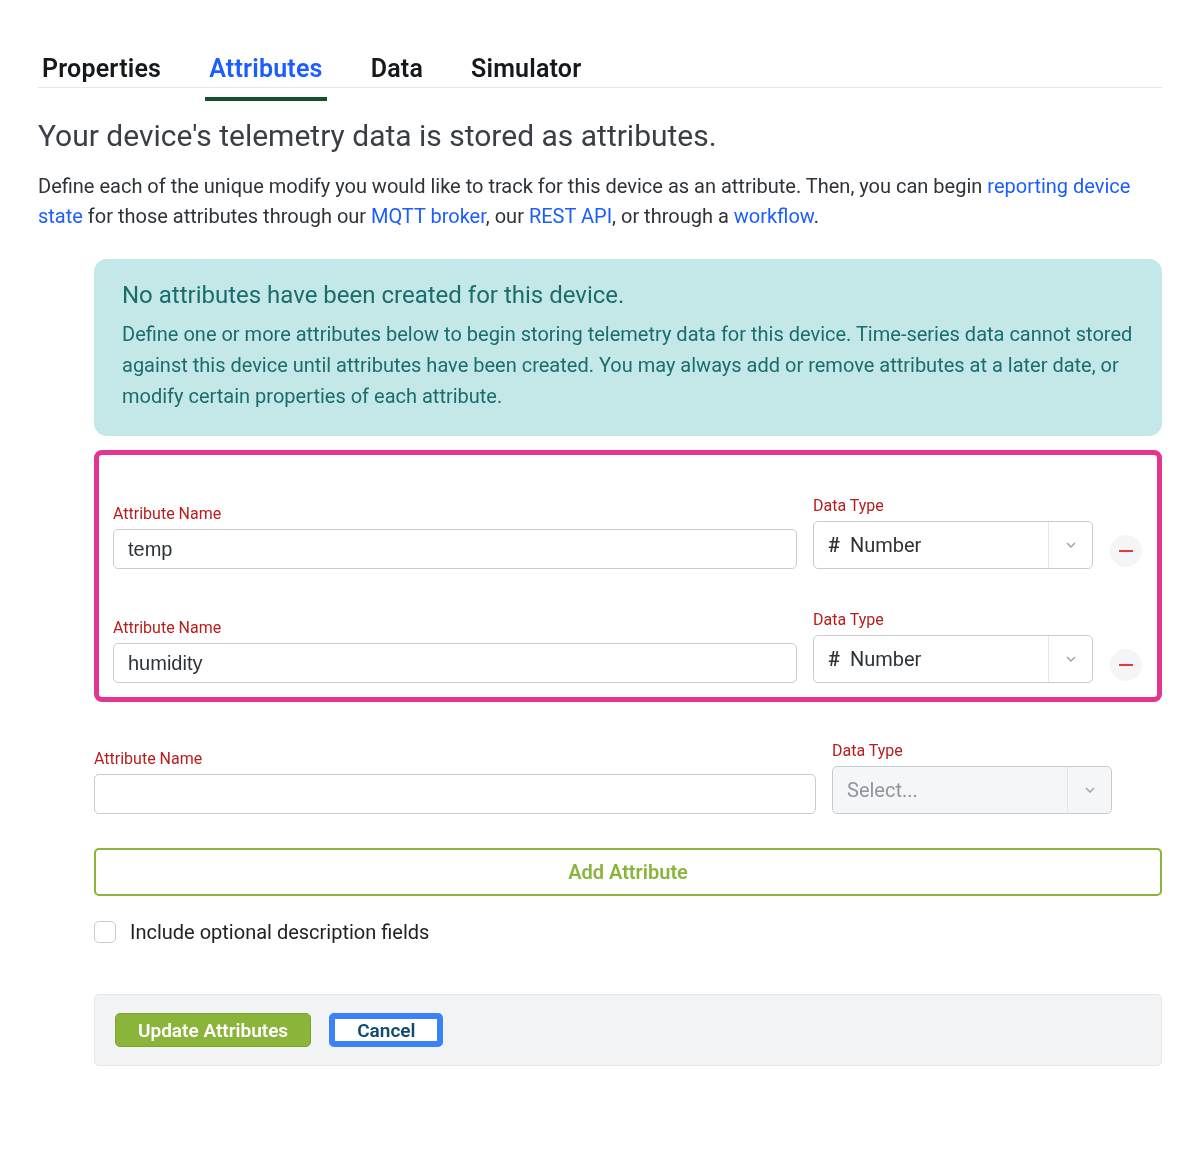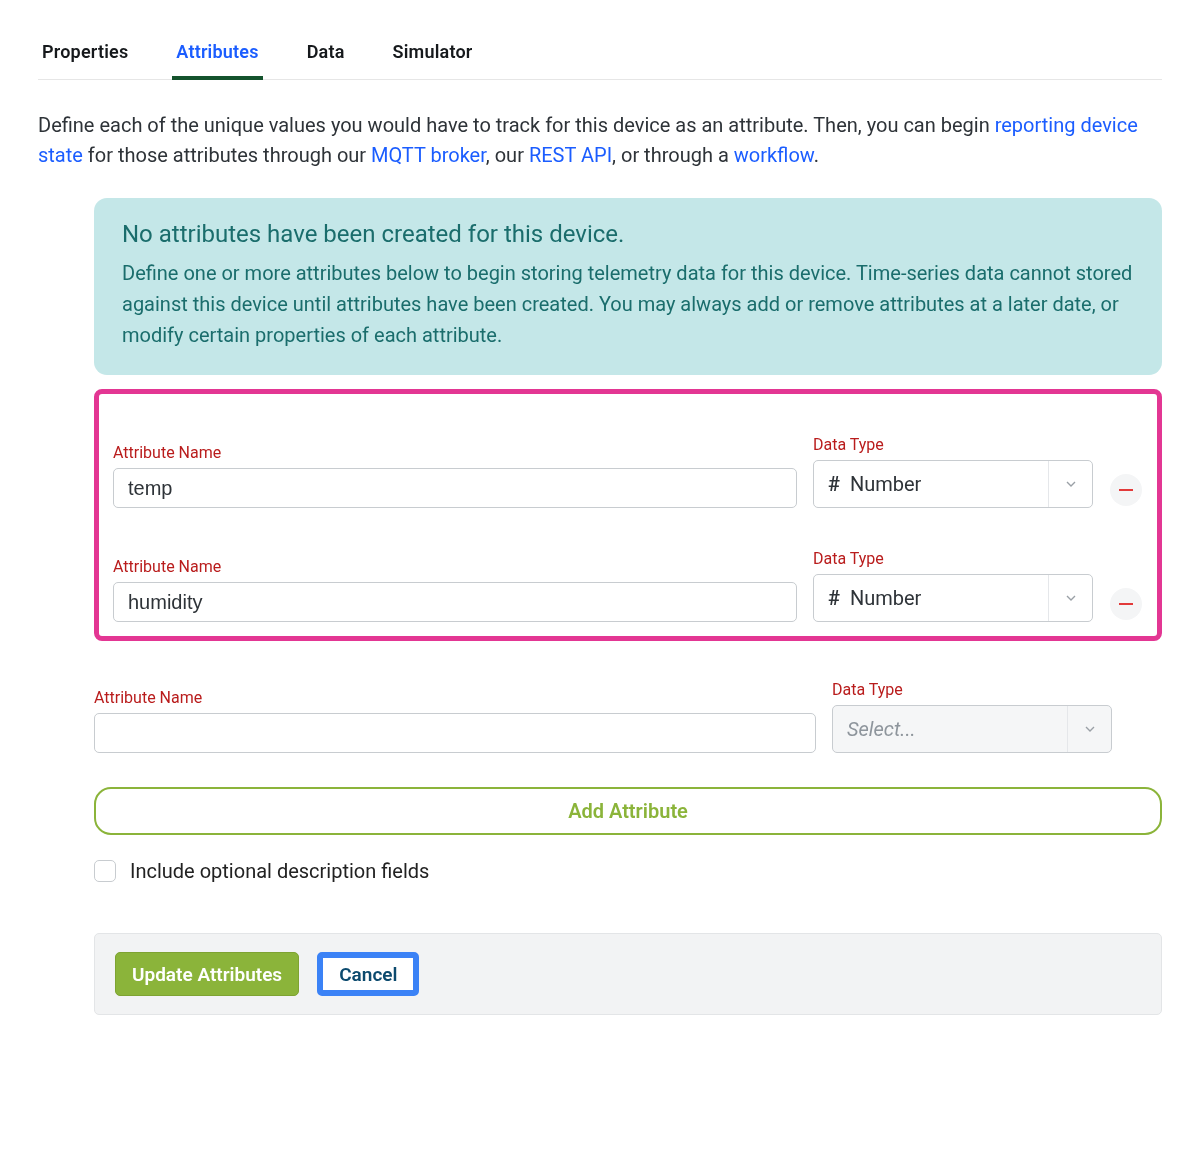--- a/index.html
+++ b/index.html
@@ -15,27 +15,27 @@
   }
   
   .tabs {
     display: flex;
     gap: 40px;
     border-bottom: 1px solid #e6e6e6;
     margin-bottom: 30px;
   }
   .tab {
     padding: 10px 4px 14px 4px;
-    font-size: 18px;
+    font-size: 25px;
     font-weight: 600;
     letter-spacing: 0.2px;
     color: #16191c;
     cursor: pointer;
     position: relative;
-    top: 1px;
+    top: 14px;
   }
   .tab.active {
     color: #1b5dff;
     border-bottom: 4px solid #14532d;
   }
   .heading {
     font-size: 30px;
     font-weight: 400;
     color: #3a3f45;
     margin: 0 0 18px 0;
@@ -117,21 +117,20 @@
     display: flex;
     align-items: center;
     padding: 0 48px 0 14px;
     font-size: 20px;
     color: #2e3338;
     cursor: pointer;
   }
   .select-wrap.placeholder {
     background: #f5f6f7;
     color: #8e959c;
-    font-style: italic;
   }
   .select-icon-hash {
     font-weight: 600;
     color: #2e3338;
     margin-right: 10px;
   }
   .select-chevron {
     position: absolute;
     right: 0;
     top: 0;
@@ -155,21 +154,21 @@
     cursor: pointer;
   }
   .minus-svg { width: 14px; height: 2px; background: #e23a3a; }
   
   .plain-row { padding: 0 0 0 0; margin-bottom: 34px; }
   
   .add-attr-btn {
     width: 100%;
     height: 48px;
     border: 2px solid #8bb43a;
-    border-radius: 17px;
+    border-radius: 5px;
     background: #fff;
     color: #8bb43a;
     font-size: 20px;
     font-weight: 600;
     display: flex;
     align-items: center;
     justify-content: center;
     cursor: pointer;
     margin-bottom: 24px;
   }
@@ -194,22 +193,22 @@
   .footer-bar {
     background: #f2f3f4;
     border: 1px solid #e3e5e7;
     border-radius: 5px;
     padding: 18px 20px;
     display: flex;
     gap: 18px;
     align-items: center;
   }
   .btn {
-    height: 44px;
-    padding: 0 16px;
+    height: 34px;
+    padding: 0 22px;
     border-radius: 5px;
     font-size: 19px;
     font-weight: 600;
     display: inline-flex;
     align-items: center;
     justify-content: center;
     cursor: pointer;
   }
   .btn-primary {
     background: #8bb43a;
@@ -227,23 +226,24 @@
 
 <div class="page">
 
   <div class="tabs">
     <div class="tab"><span>Properties</span></div>
     <div class="tab active"><span>Attributes</span></div>
     <div class="tab"><span>Data</span></div>
     <div class="tab"><span>Simulator</span></div>
   </div>
 
+  <h1 class="heading">Your device's telemetry data is stored as attributes.</h1>
 
   <p class="intro">
-    <span>Define each of the unique values you would have to track for this device as an attribute. Then, you can begin </span><a href="#">reporting device state</a><span> for those attributes through our </span><a href="#">MQTT broker</a><span>, our </span><a href="#">REST API</a><span>, or through a </span><a href="#">workflow</a><span>.</span>
+    <span>Define each of the unique modify you would like to track for this device as an attribute. Then, you can begin </span><a href="#">reporting device state</a><span> for those attributes through our </span><a href="#">MQTT broker</a><span>, our </span><a href="#">REST API</a><span>, or through a </span><a href="#">workflow</a><span>.</span>
   </p>
 
   <div class="content-inner">
 
     <div class="info-panel">
       <p class="info-title">No attributes have been created for this device.</p>
       <p class="info-body">Define one or more attributes below to begin storing telemetry data for this device. Time-series data cannot stored against this device until attributes have been created. You may always add or remove attributes at a later date, or modify certain properties of each attribute.</p>
     </div>
 
     <div class="highlight-box">

